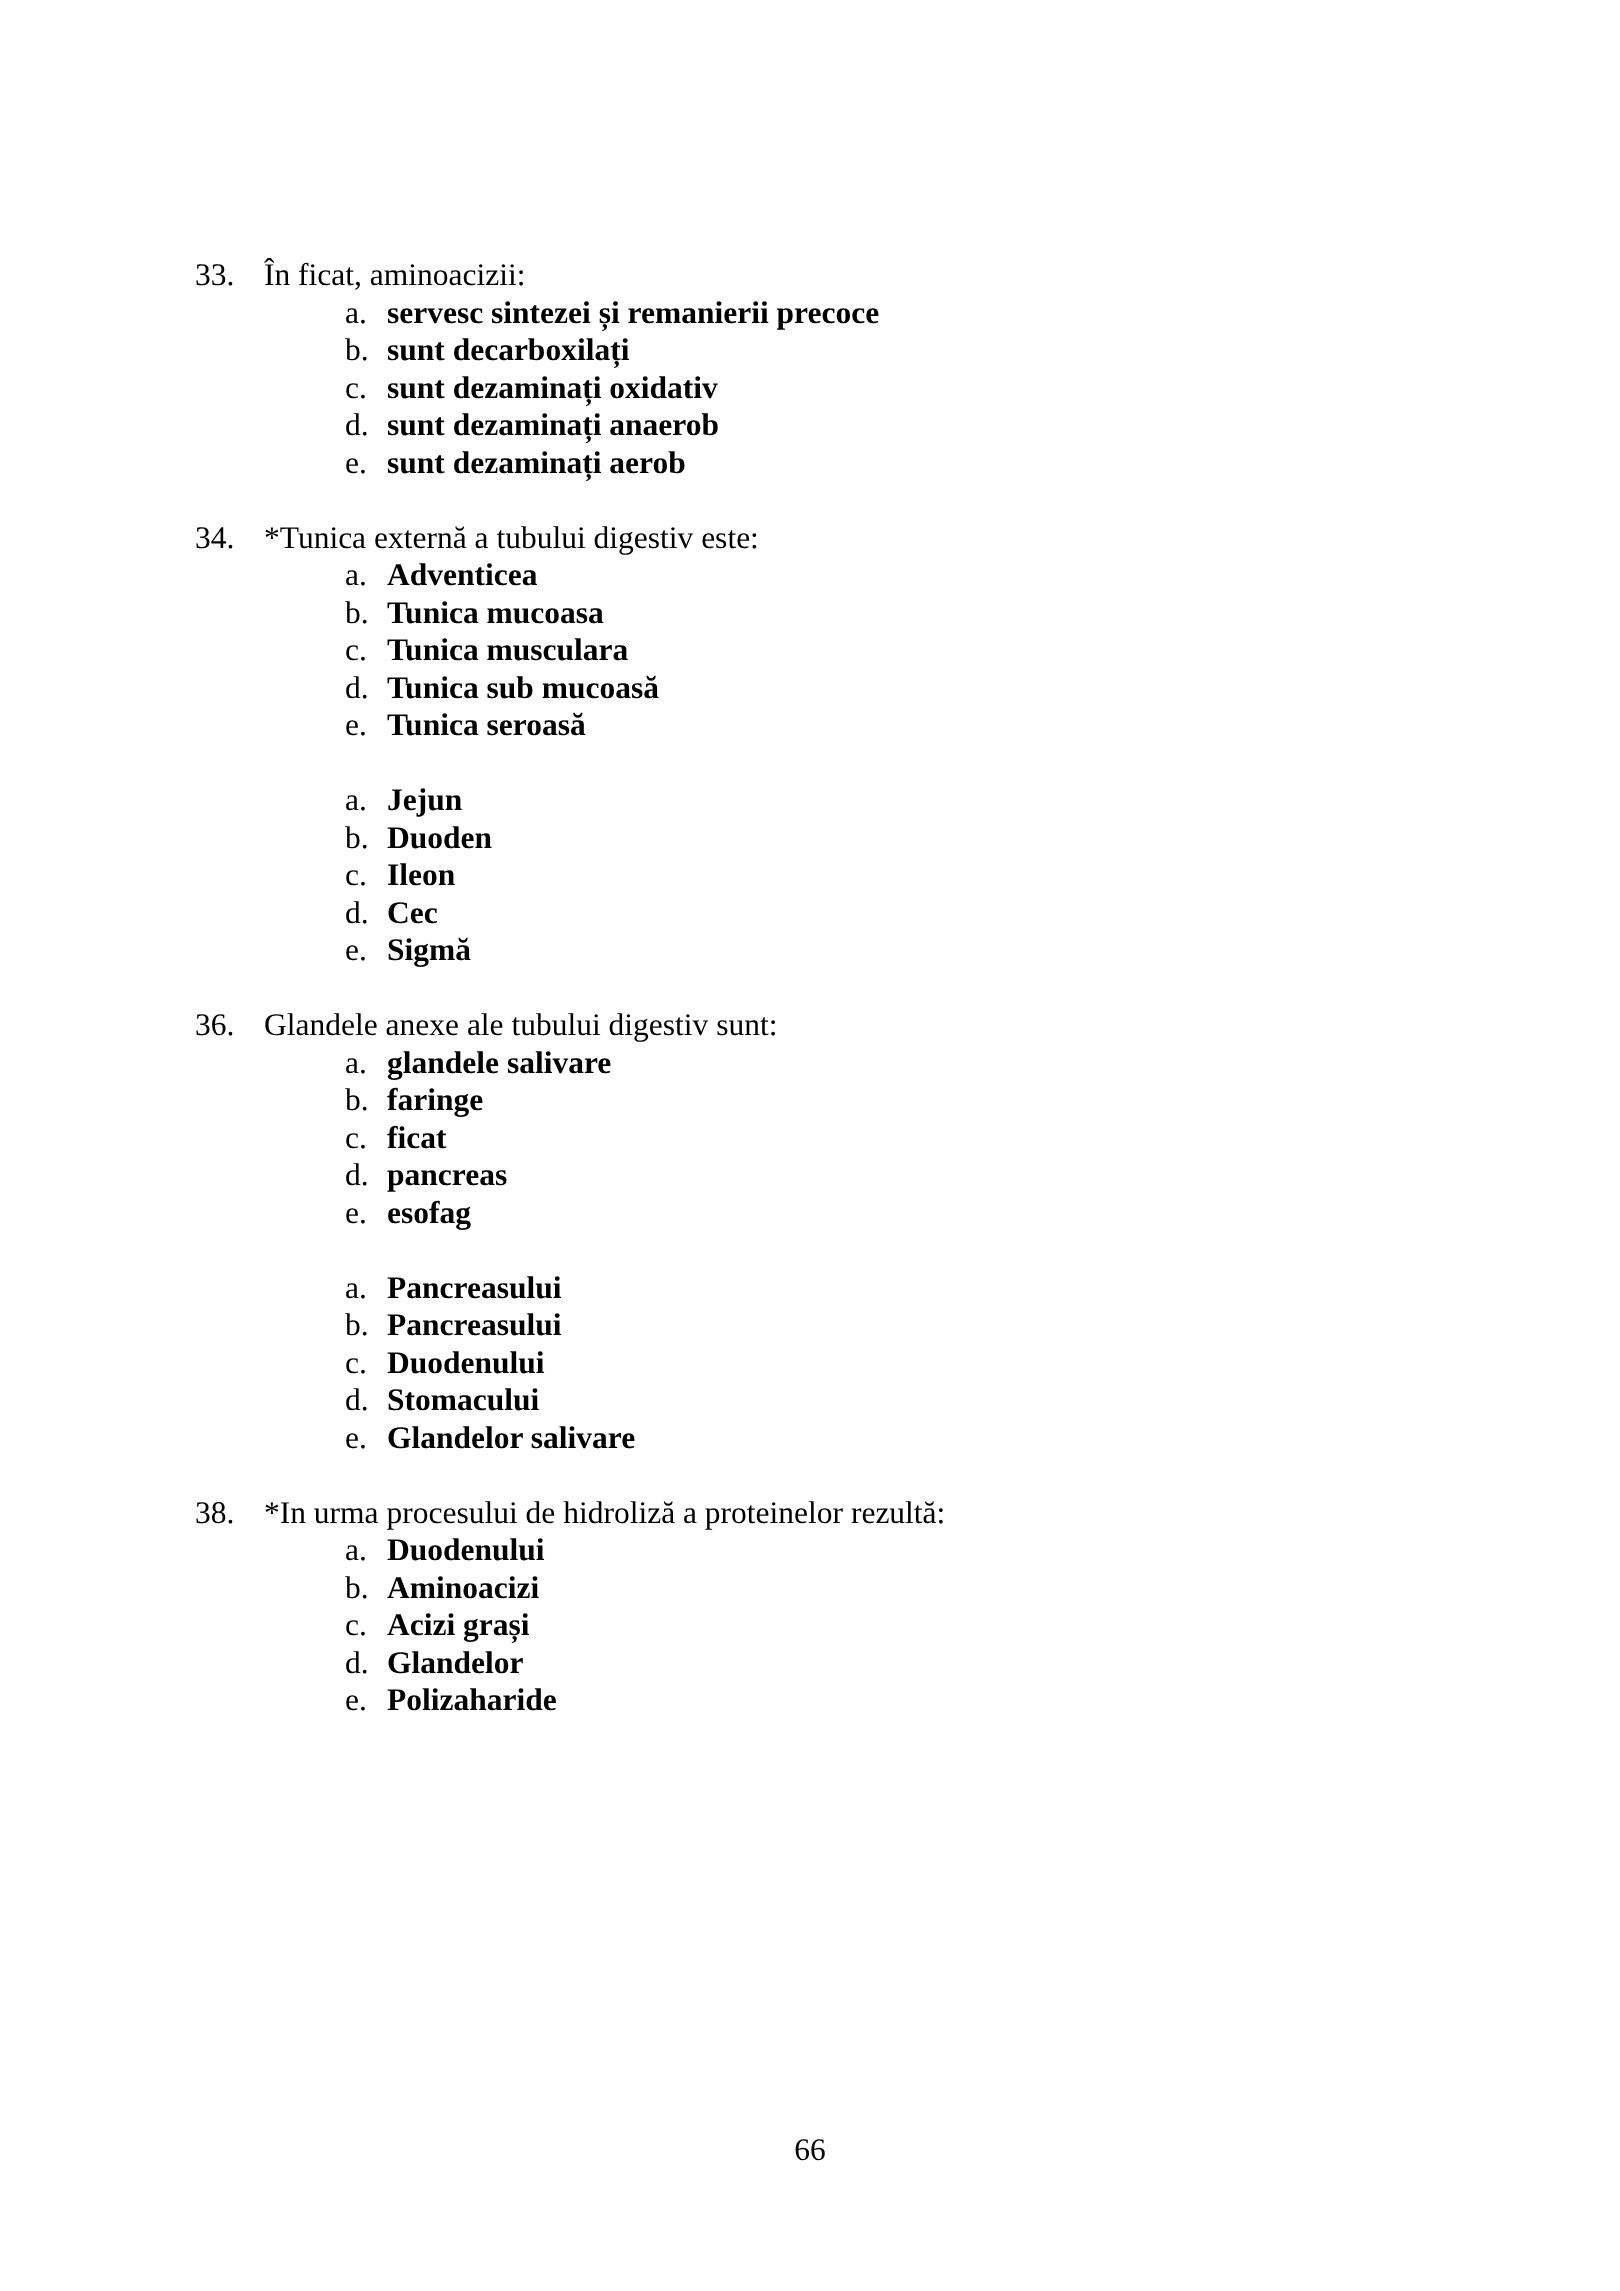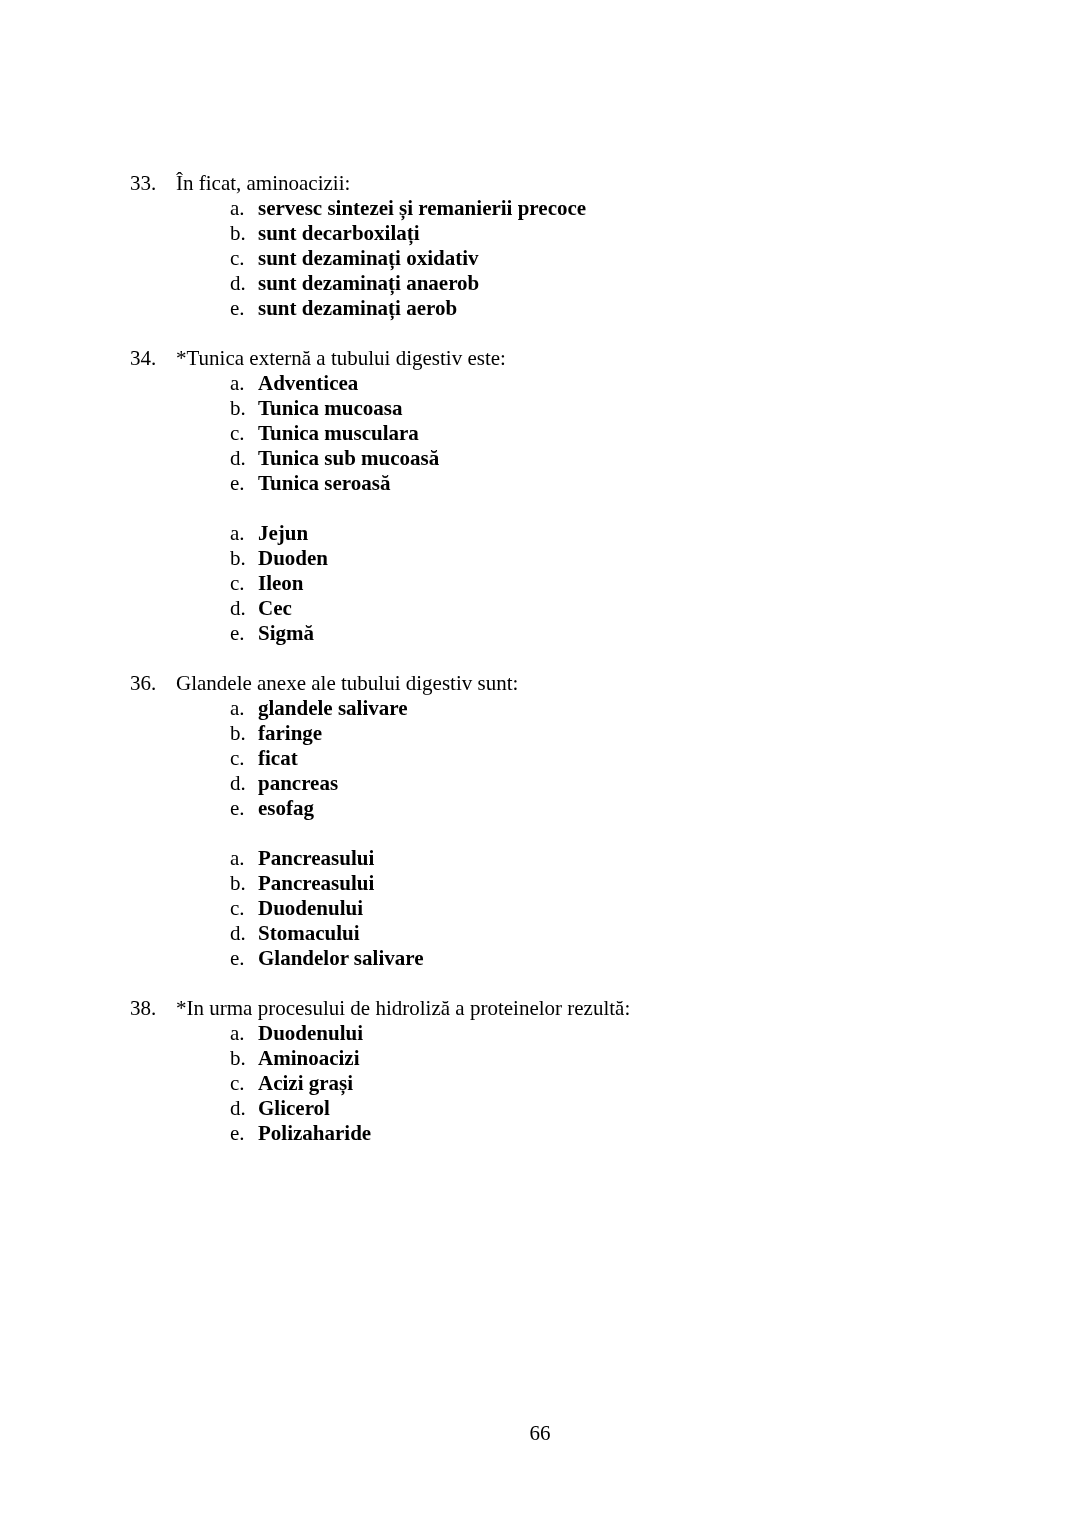--- a/index.html
+++ b/index.html
@@ -215,21 +215,21 @@
       <div class="option">
         <span class="opt-letter">b.</span>
         <span class="opt-text">Aminoacizi</span>
       </div>
       <div class="option">
         <span class="opt-letter">c.</span>
         <span class="opt-text">Acizi grași</span>
       </div>
       <div class="option">
         <span class="opt-letter">d.</span>
-        <span class="opt-text">Glicerol</span>
+        <span class="opt-text">Glandelor</span>
       </div>
       <div class="option">
         <span class="opt-letter">e.</span>
         <span class="opt-text">Polizaharide</span>
       </div>
     </div>
   </div>
 
   <div class="page-number">66</div>
 

